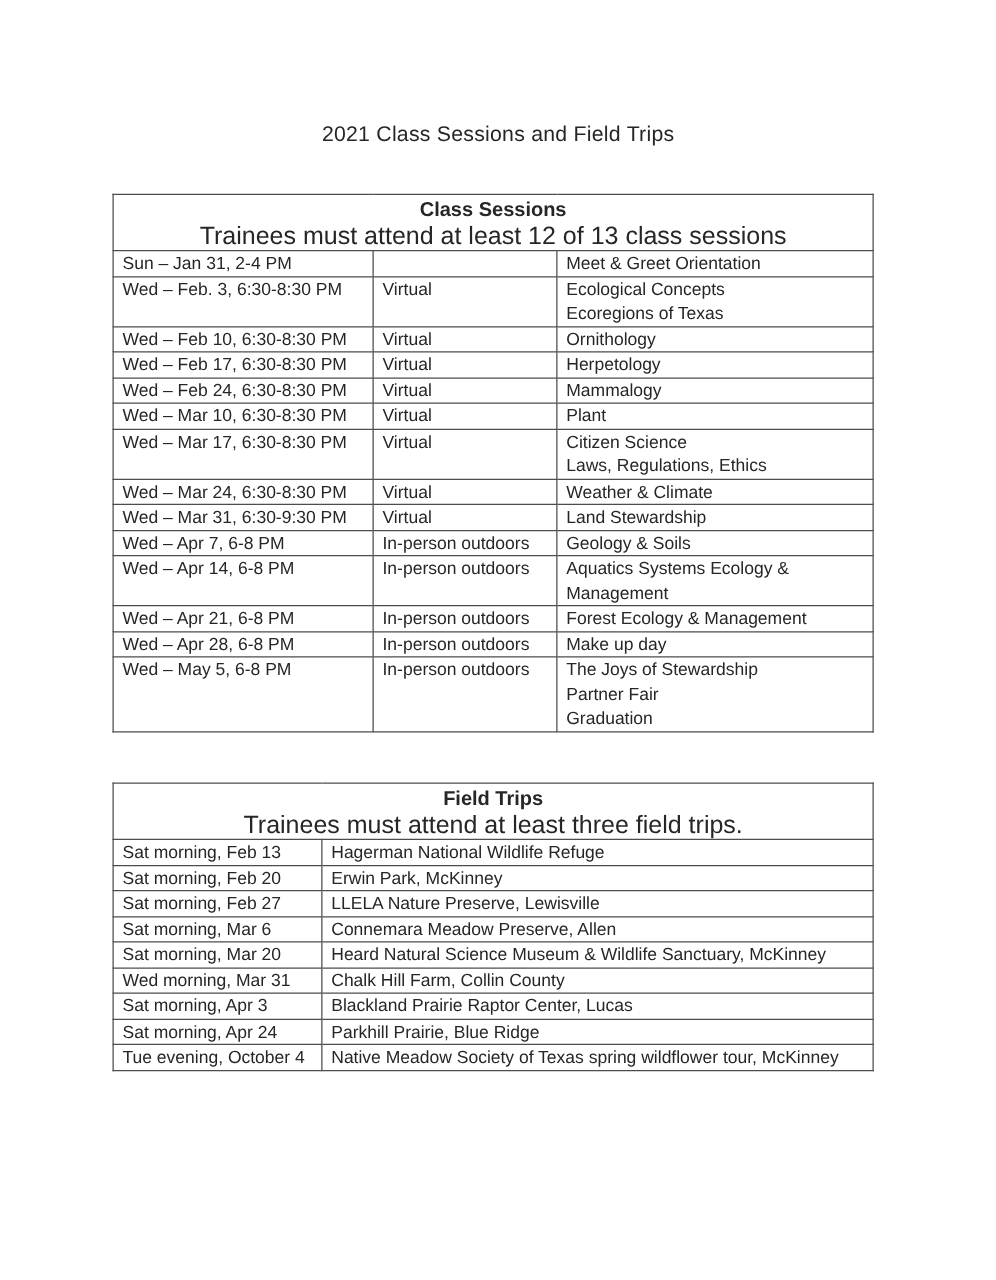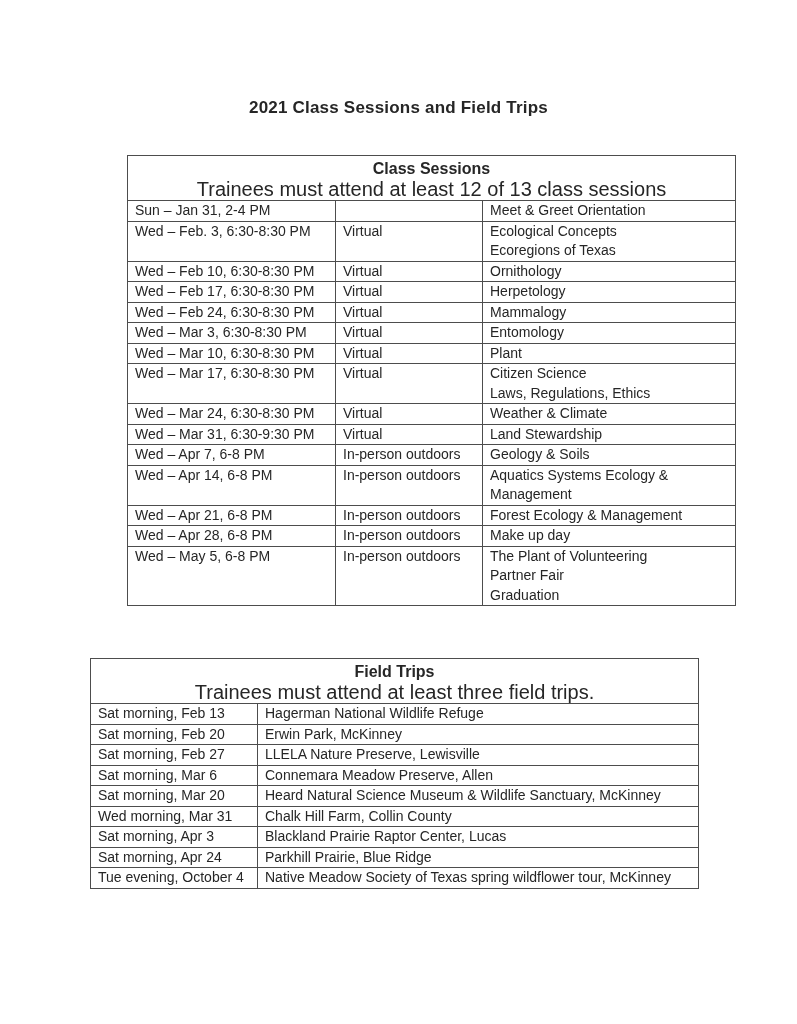--- a/index.html
+++ b/index.html
@@ -15,32 +15,32 @@
     color: #262626;
     overflow: hidden;
   }
   .doc-title {
     position: absolute;
     top: 98px;
     left: 0;
     width: 797px;
     text-align: center;
     font-size: 17px;
-    font-weight: bold;
+    font-weight: normal;
     letter-spacing: 0.2px;
   }
   table.doc-table {
     position: absolute;
     left: 90px;
     width: 608px;
     border-collapse: collapse;
     table-layout: fixed;
   }
-  table.sessions { top: 155px; margin-left: 37px; }
-  table.trips    { top: 658px; }
+  table.sessions { top: 155px; }
+  table.trips    { top: 626px; }
   .doc-table th, .doc-table td {
     border: 1px solid #4d4d4d;
     vertical-align: top;
     overflow: hidden;
     white-space: nowrap;
   }
   .doc-table th {
     padding: 2px 4px 1px 4px;
     font-weight: normal;
     text-align: center;
@@ -109,27 +109,20 @@
         </td>
   </tr>
   <tr>
     <td>Wed – Feb 24, 6:30-8:30 PM</td>
     <td>Virtual</td>
     <td>
           <div>Mammalogy</div>
         </td>
   </tr>
   <tr>
-    <td>Wed – Mar 3, 6:30-8:30 PM</td>
-    <td>Virtual</td>
-    <td>
-          <div>Entomology</div>
-        </td>
-  </tr>
-  <tr>
     <td>Wed – Mar 10, 6:30-8:30 PM</td>
     <td>Virtual</td>
     <td>
           <div>Plant</div>
         </td>
   </tr>
   <tr>
     <td>Wed – Mar 17, 6:30-8:30 PM</td>
     <td>Virtual</td>
     <td>
@@ -177,21 +170,21 @@
     <td>Wed – Apr 28, 6-8 PM</td>
     <td>In-person outdoors</td>
     <td>
           <div>Make up day</div>
         </td>
   </tr>
   <tr>
     <td>Wed – May 5, 6-8 PM</td>
     <td>In-person outdoors</td>
     <td>
-      <div>The Plant of Volunteering</div>
+      <div>The Joys of Stewardship</div>
       <div>Partner Fair</div>
       <div>Graduation</div>
     </td>
   </tr>
 </tbody>
   </table>
 
 <table class="doc-table trips">
   <colgroup>
     <col style="width:167px">

